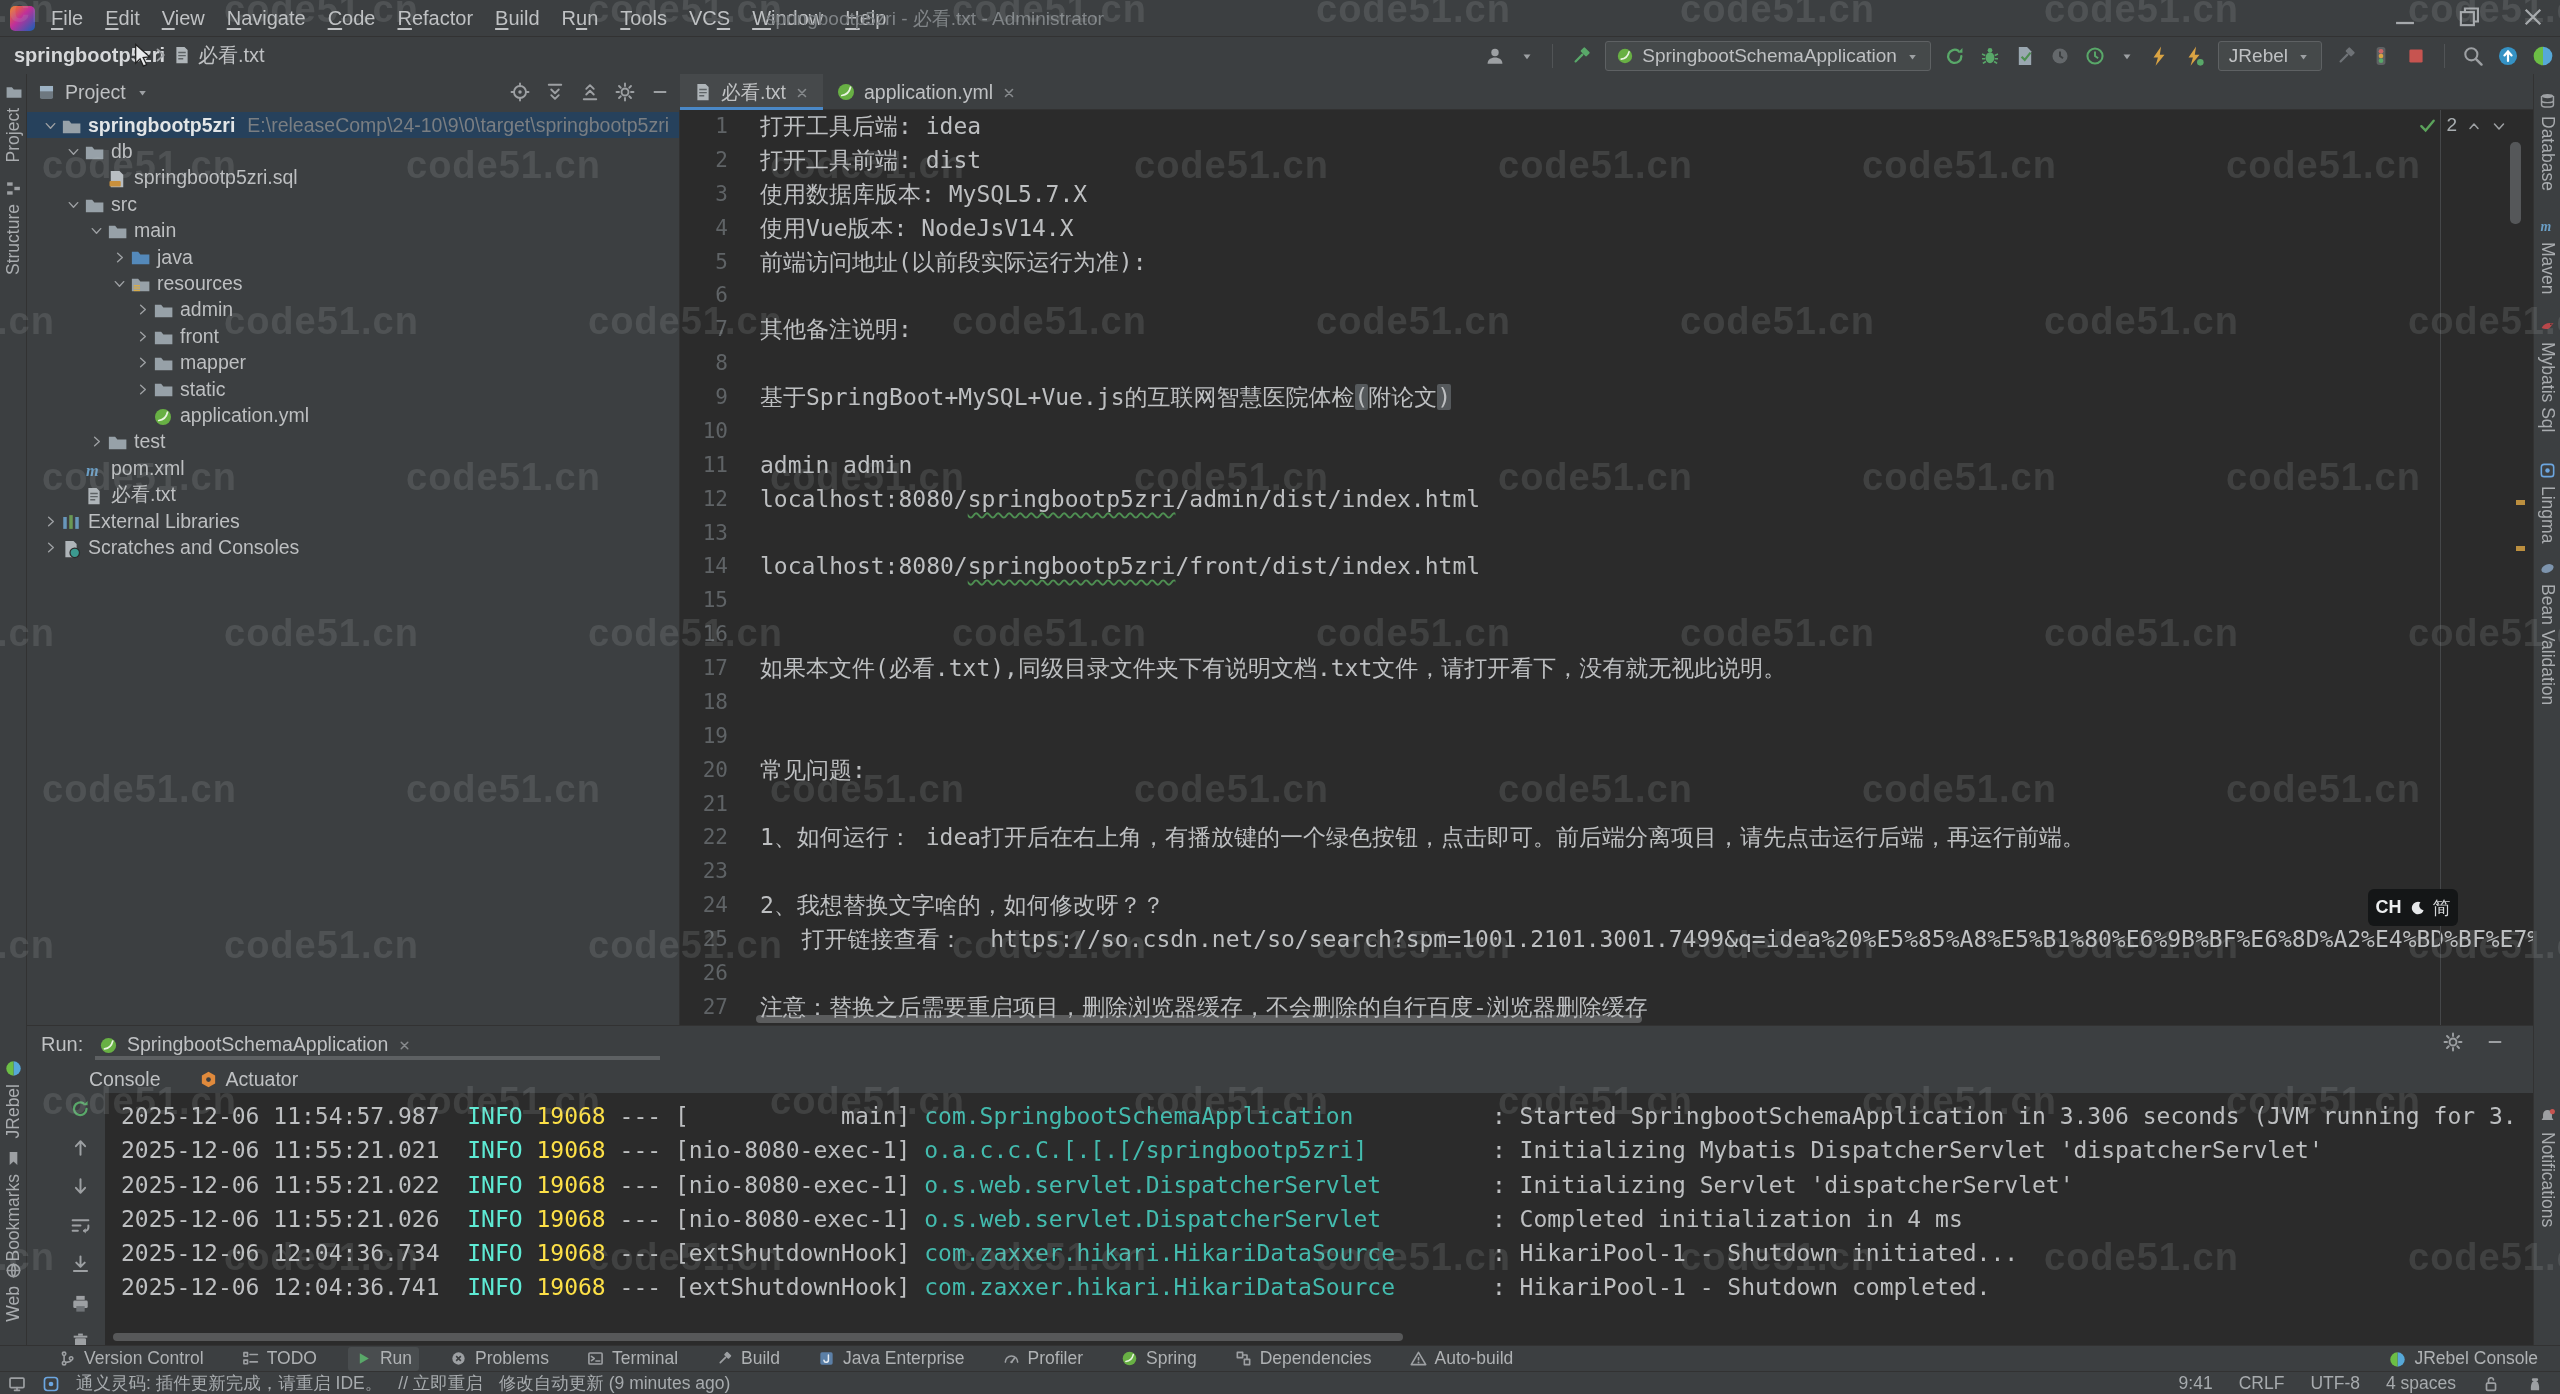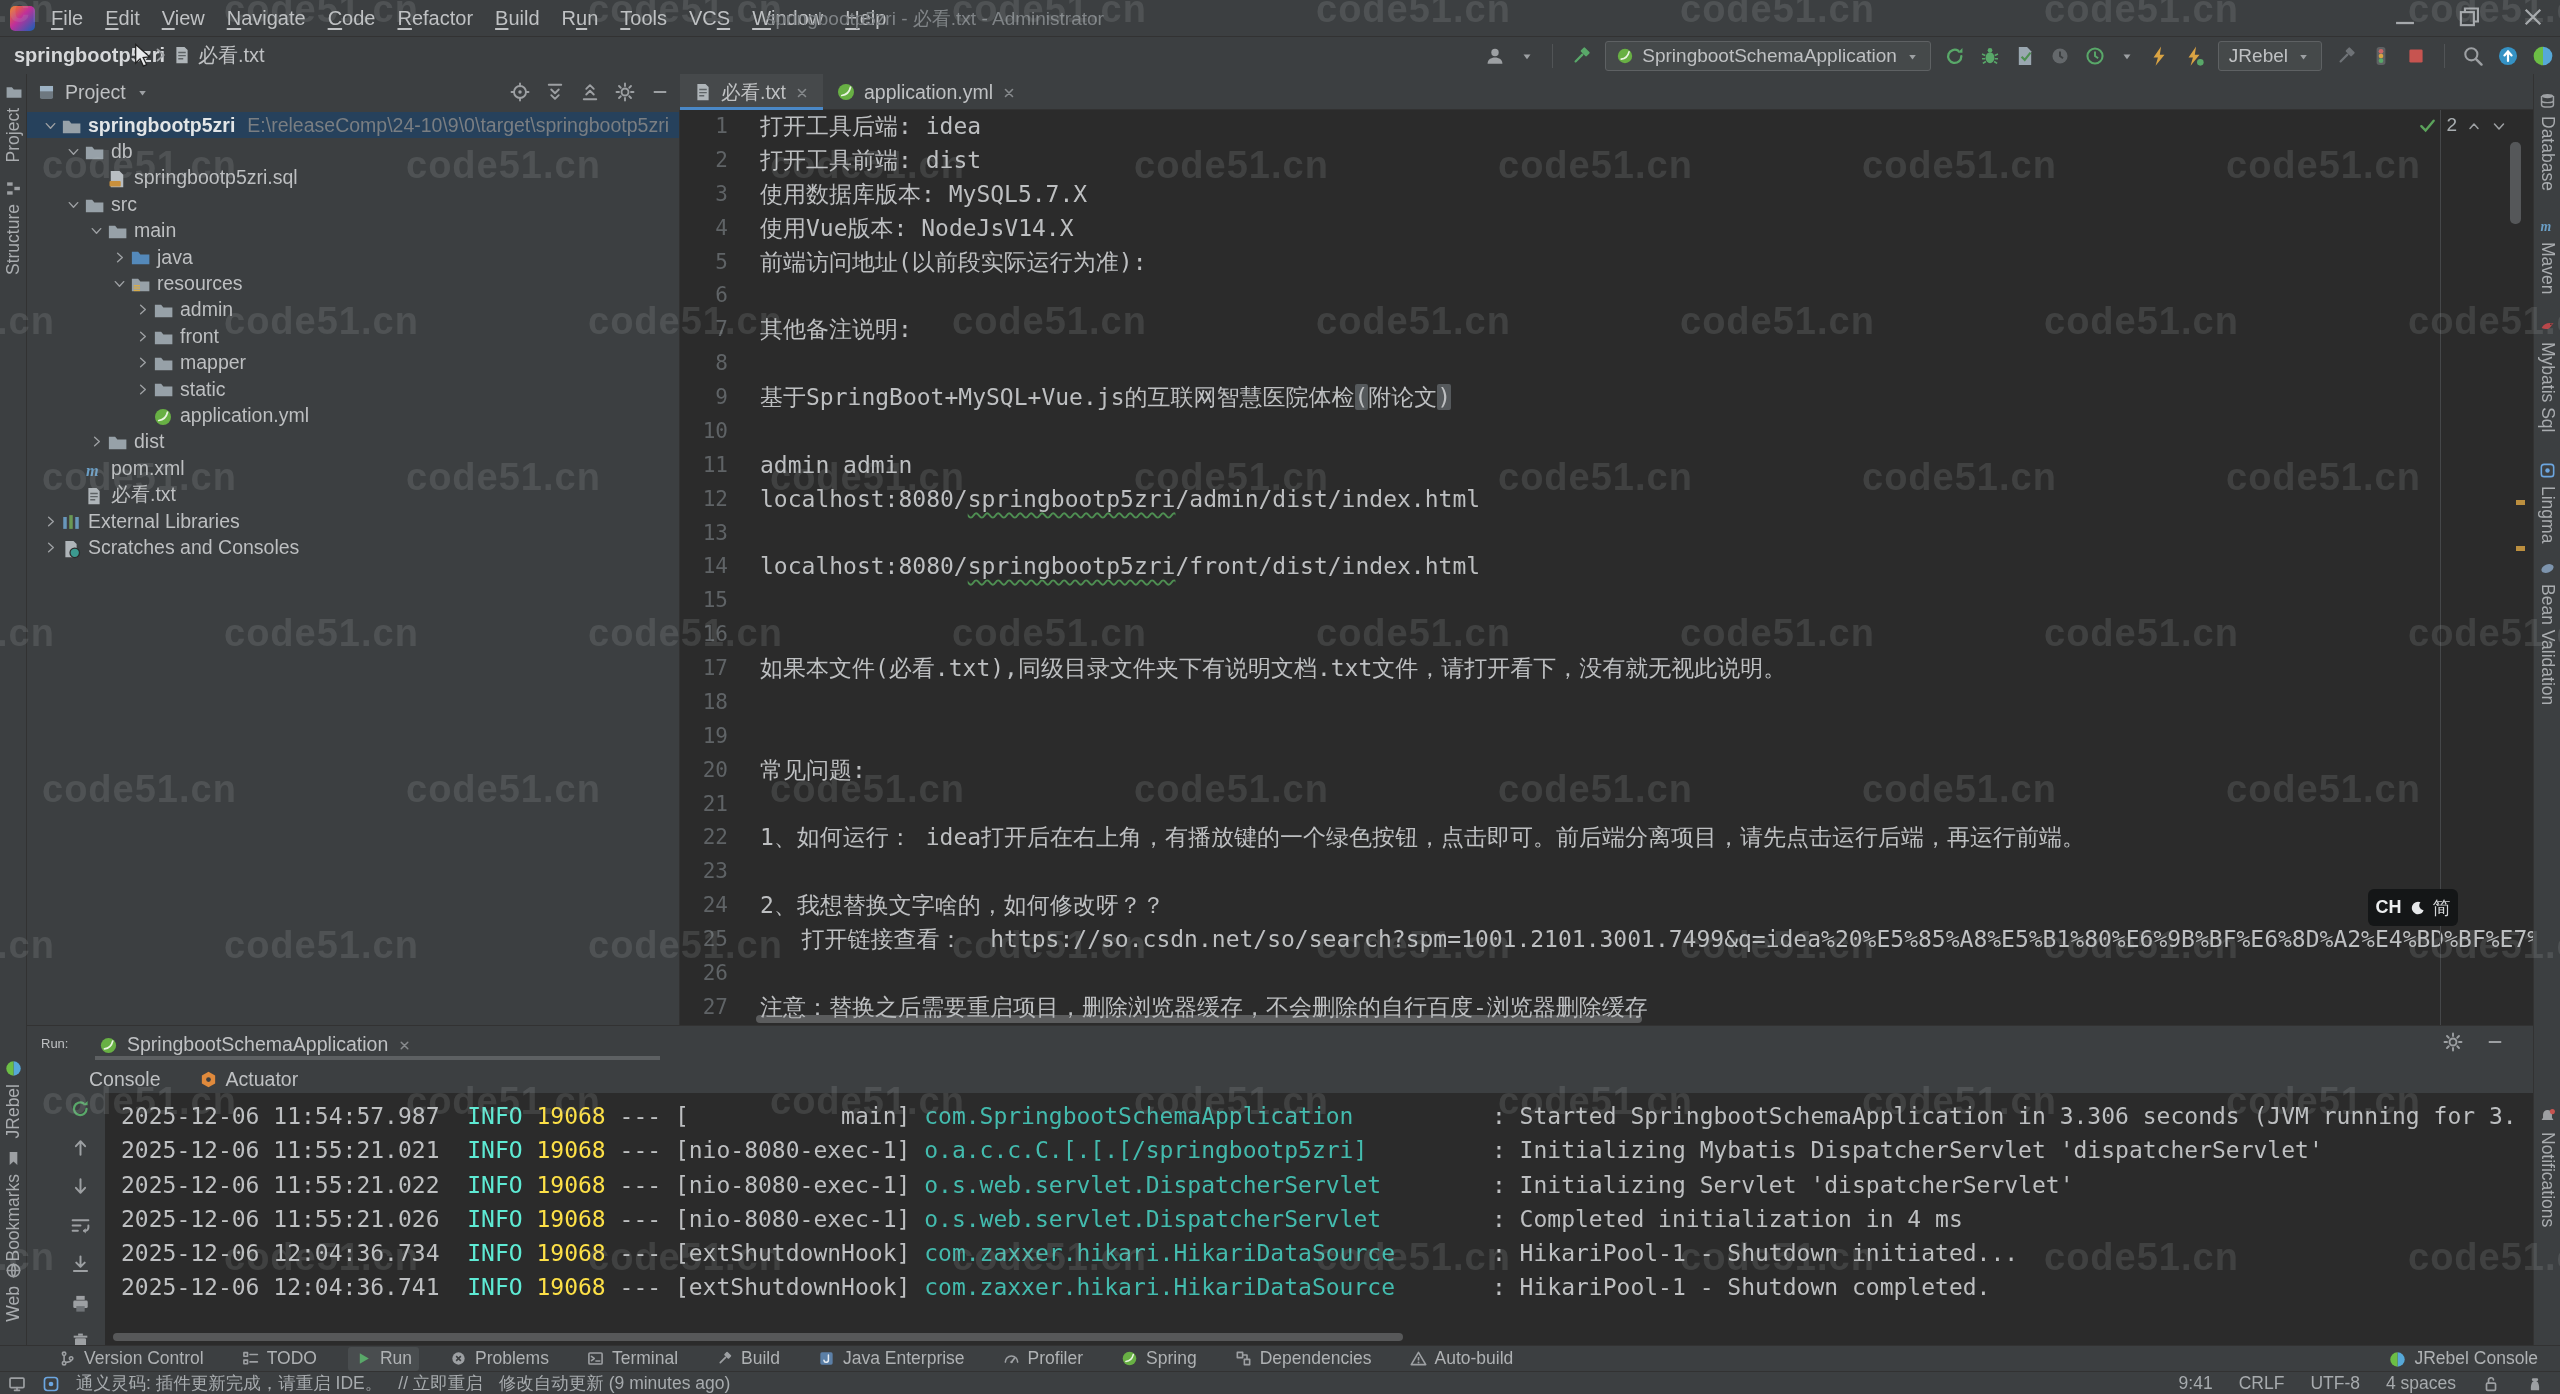--- a/index.html
+++ b/index.html
@@ -56,21 +56,21 @@
 .phl{background:#55595C;border-radius:2px}
 #marginguide{left:1760px;top:0;width:1px;height:915px;background:#454749}
 #ed-hscroll{left:76px;bottom:2px;width:886px;height:8px;background:rgba(170,173,176,.38);border-radius:4px}
 #ed-vthumb{right:12px;top:32px;width:11px;height:82px;background:rgba(120,124,127,.55);border-radius:5px}
 .stripe-mark{position:absolute;right:8px;width:9px;height:5px;background:#BC8F3F}
 #inspect{position:absolute;right:26px;top:4px;display:flex;align-items:center;gap:9px;font-size:19px;color:#A8ADB0}
 #ime{left:2368px;top:889px;width:90px;height:37px;background:#141617;border-radius:6px;display:flex;align-items:center;justify-content:center;gap:7px;z-index:45;color:#ECEEEF;font-size:18px;font-weight:bold}
 #ime .mode{font-weight:normal;color:#D4D6D8}
 
 #runpanel{left:27px;top:1025px;width:2506px;height:320px;background:#3C3F41;border-top:1px solid #323232}
-#run-label{left:14px;top:3px;height:30px;line-height:30px;font-size:13px;color:#BFC1C3}
+#run-label{left:14px;top:3px;height:30px;line-height:30px;font-size:20px;color:#BFC1C3}
 #run-tab{left:72px;top:3px;height:30px;display:flex;align-items:center;gap:9px;font-size:19.5px;color:#BFC1C3}
 #run-underline{left:68px;top:30px;width:565px;height:3.5px;background:#5D6062}
 #run-hdricons{right:28px;top:6px;display:flex;gap:22px}
 #viewtabs{left:48px;top:37px;height:32px;display:flex;align-items:center;gap:10px;font-size:19.5px;color:#BFC1C3}
 #viewtabs .vtab{padding:0 14px;display:flex;align-items:center;gap:8px}
 #console{left:78px;top:67px;width:2428px;height:253px;background:#2B2B2B}
 #ctoolbar{left:33px;top:72px;width:40px;display:flex;flex-direction:column;align-items:center;gap:18px}
 .logline{height:34.3px;line-height:34.3px;font-family:"DejaVu Sans Mono",monospace;font-size:23px;white-space:pre;color:#BDBFC1}
 .lv{color:#5eead4}.pid{color:#fde047}.lg{color:#43BBAE}
 #logs{padding:6px 0 0 16px}
@@ -478,21 +478,21 @@
       </div>
       <div class="treerow" style="padding-left:58px">
         <span class="arrowbox">
           <svg class="ic" viewBox="0 0 16 16" width="15" height="15">
             <path d="M6 3.5l5 4.5-5 4.5" stroke="#9DA0A3" fill="none" stroke-width="1.5" stroke-linecap="round" stroke-linejoin="round"></path>
           </svg>
         </span>
         <span class="tr-ic"><svg class="ic" viewBox="0 0 16 16" width="20" height="20">
             <path d="M1.5 3h5l1.8 2.2h7.2V13h-14z" fill="#97A1A8"></path>
           </svg></span>
-        <span class="lbl">dist</span>
+        <span class="lbl">test</span>
       </div>
       <div class="treerow" style="padding-left:35px">
         <span class="arrowbox"></span>
         <span class="tr-ic"><svg class="ic" viewBox="0 0 16 16" width="20" height="20">
             <text x="1.5" y="12.5" font-size="13" font-style="italic" font-weight="bold" fill="#6A9EC5" font-family="Liberation Serif,serif">m</text>
           </svg></span>
         <span class="lbl">pom.xml</span>
       </div>
       <div class="treerow" style="padding-left:35px">
         <span class="arrowbox"></span>

